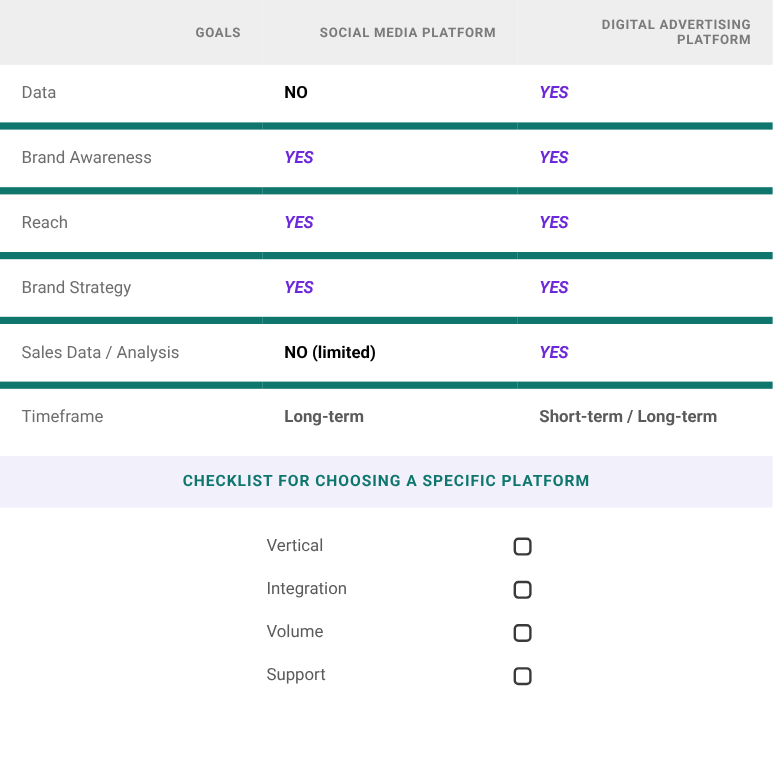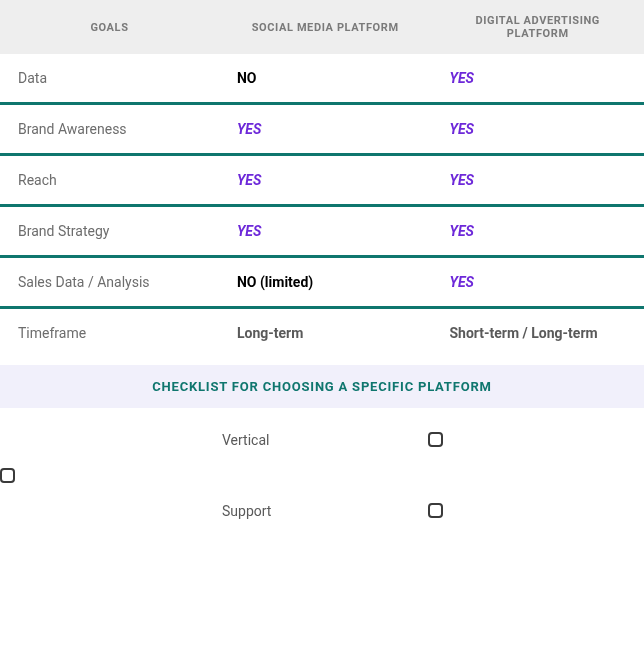--- a/index.html
+++ b/index.html
@@ -12,28 +12,28 @@
   table {
     width: 100%;
     border-collapse: collapse;
   }
   thead th {
     background: #eeeeee;
     font-size: 11px;
     letter-spacing: 0.6px;
     color: #7a7a7a;
     font-weight: 700;
-    text-align: center;
+    text-align: right;
     padding: 14px 18px 14px 18px;
     text-transform: uppercase;
   }
   tbody td {
     padding: 16px 18px;
     font-size: 14px;
-    border-top: 3px solid #0f766e;
+    border-top: 6px solid #0f766e;
     vertical-align: middle;
   }
   tbody tr:first-child td { border-top: none; }
   td.goal { color: #6d6d6d; font-weight: 400; }
   td.val { font-weight: 700; color: #5a5a5a; }
   td.val.yes { color: #6d28d9; font-style: italic; }
   td.val.no  { color: #000000; }
   .col-goals { width: 34%; }
   .col-social { width: 33%; }
   .col-digital { width: 33%; }
@@ -46,21 +46,21 @@
     letter-spacing: 0.8px;
     text-align: center;
     padding: 14px 0;
     margin-top: 8px;
   }
   .checklist {
     padding: 14px 0 10px 0;
   }
   .check-row {
     display: flex;
-    align-items: flex-start;
+    align-items: flex-end;
     padding: 10px 0;
     gap: 36px;
   }
   .check-row .lbl {
     width: 170px;
     margin-left: 222px;
     font-size: 14px;
     color: #5a5a5a;
   }
   .checkbox {
@@ -123,19 +123,24 @@
 </table>
 
 <div class="checklist-header">CHECKLIST FOR CHOOSING A SPECIFIC PLATFORM</div>
 
 <div class="checklist" id="checklist-body">
     <div class="check-row">
       <div class="lbl">Vertical</div>
       <span class="checkbox"></span>
     </div>
     <div class="check-row">
+      <div class="lbl">Integration</div>
+      <span class="checkbox"></span>
+    </div>
+    <div class="check-row">
+      <div class="lbl">Volume</div>
       <span class="checkbox"></span>
     </div>
     <div class="check-row">
       <div class="lbl">Support</div>
       <span class="checkbox"></span>
     </div>
   </div>
 
 </body></html>

